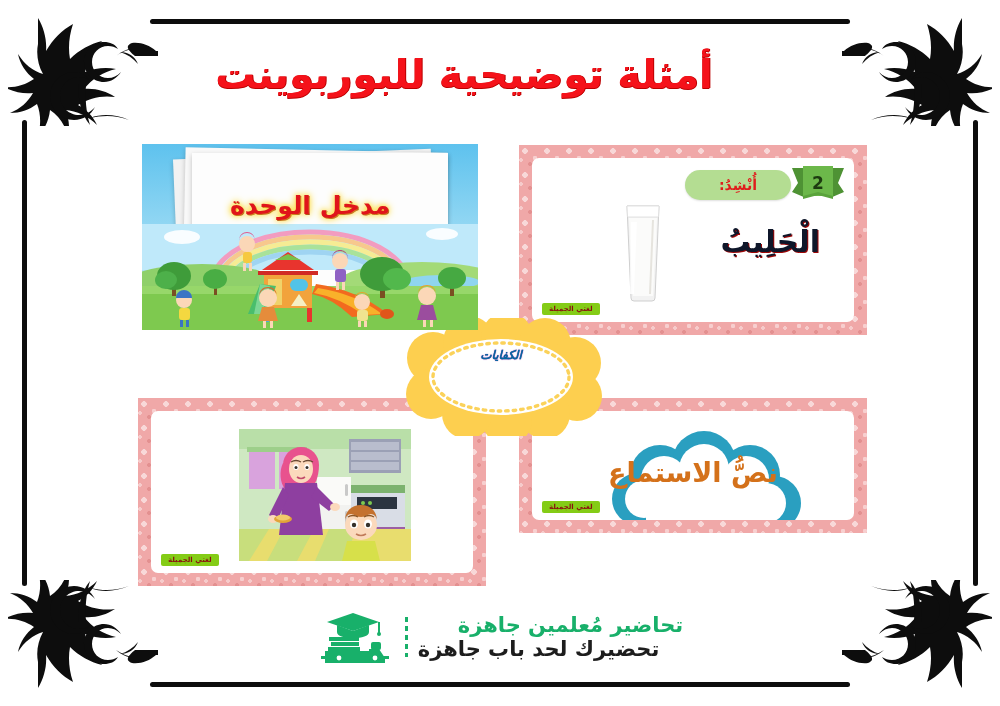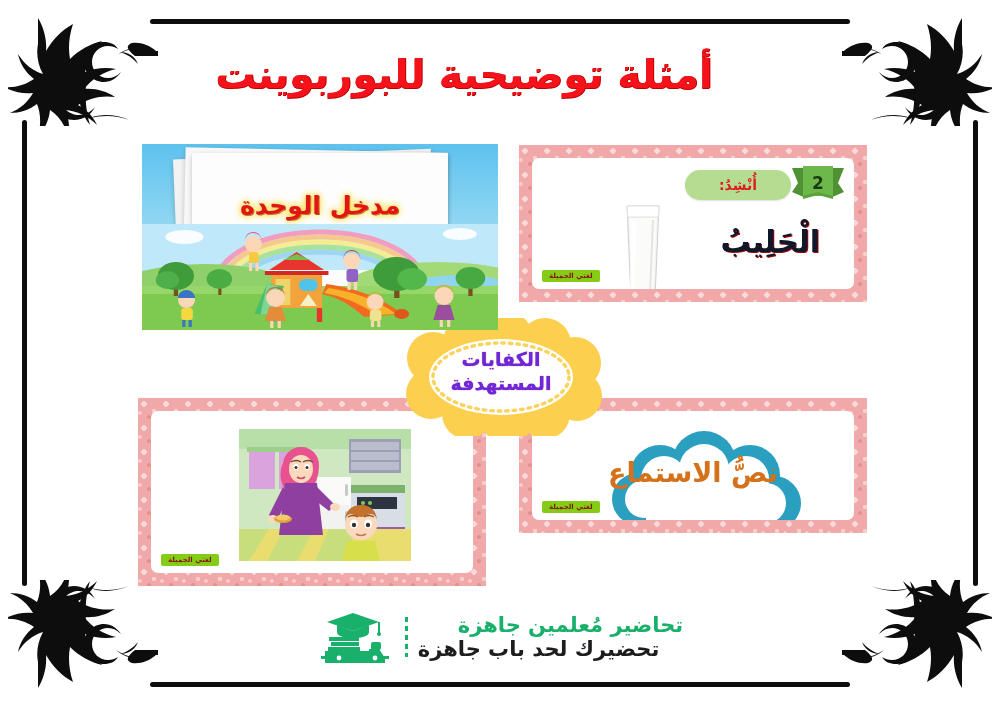--- a/index.html
+++ b/index.html
@@ -59,53 +59,53 @@
   }
   .slide-tag{
     position:absolute;left:10px;bottom:7px;
     background:#84cc16;color:#8a1010;
     font-size:7px;font-weight:bold;
     padding:2px 7px;border-radius:2px;
     direction:rtl;z-index:9;
   }
 
   
-  #slide-top-right{left:519px;top:145px;width:348px;height:157px;}
+  #slide-top-right{left:519px;top:145px;width:348px;height:190px;}
   #slide-bottom-left{left:138px;top:398px;width:348px;height:188px;}
   #slide-bottom-right{left:519px;top:398px;width:348px;height:135px;}
 
   
   #slide-unit-intro{
     position:absolute;left:142px;top:144px;width:336px;height:186px;
     background:linear-gradient(180deg,#5ec2ee 0%,#9fdcf4 55%,#cdeaf8 100%);
     overflow:hidden;
-    padding-left:20px;
   }
   .paper{position:absolute;background:#fbfbfb;box-shadow:0 2px 5px rgba(0,0,0,.22);}
   .paper-a{left:34px;top:10px;width:258px;height:150px;transform:rotate(-2.4deg);background:#f2f2f2;}
   .paper-b{left:42px;top:6px;width:262px;height:152px;transform:rotate(1.2deg);background:#f8f8f8;}
   .paper-c{left:50px;top:9px;width:256px;height:150px;background:#fdfdfd;}
   .unit-text{
     position:absolute;left:0;top:47px;width:100%;text-align:center;
     font-size:25px;font-weight:bold;color:#e0141a;
     text-shadow:0 0 5px #ffe14d,0 0 9px #ffd000,1px 1px 0 #8a0b0b;
     z-index:6;direction:rtl;
   }
   
   .scene{position:absolute;left:0;bottom:0;width:100%;height:106px;z-index:5;}
 
   
   #center-flower{
     position:absolute;left:395px;top:318px;width:212px;height:118px;z-index:3;
   }
   .flower-text{
     position:absolute;left:0;top:30px;width:100%;
-    text-align:center;color:#6d28d9;font-weight:bold;
-    font-size:19px;line-height:1.25;direction:rtl;z-index:4;
+    text-align:center;color:#0369a1;font-weight:bold;
+    font-size:12px;line-height:1.25;direction:rtl;z-index:4;
     text-shadow:0 0 1px #8d0a99;
+    font-style:italic;
   }
 
   
   .green-pill{
     position:absolute;right:63px;top:12px;
     background:#b4dd92;border-radius:18px;
     padding:7px 34px;color:#e01c1c;font-weight:bold;font-size:14px;
     direction:rtl;box-shadow:0 1px 2px rgba(0,0,0,.13);
   }
   .ribbon{position:absolute;right:10px;top:8px;width:52px;height:34px;}
@@ -444,21 +444,20 @@
         <circle cx="150" cy="96" r="25"></circle>
         <circle cx="112" cy="102" r="25"></circle>
         <circle cx="72" cy="96" r="25"></circle>
         <circle cx="36" cy="76" r="25"></circle>
       </g>
       <ellipse cx="106" cy="59" rx="72" ry="38" fill="#ffffff"></ellipse>
       <ellipse cx="106" cy="59" rx="68" ry="34" fill="none" stroke="#fbd25a" stroke-width="3.4" stroke-dasharray="2.5 5" stroke-linecap="round"></ellipse>
     </svg>
     <div class="flower-text">
       <div>الكفايات</div>
-      <div>المستهدفة</div>
     </div>
   </div>
 
   <div id="footer-logo">
     <div class="logo-texts">
       <div class="logo-line1">تحاضير مُعلمين جاهزة</div>
       <div class="logo-line2">تحضيرك لحد باب جاهزة</div>
     </div>
     <div class="logo-divider"></div>
     <svg class="logo-truck" viewBox="0 0 78 52">

